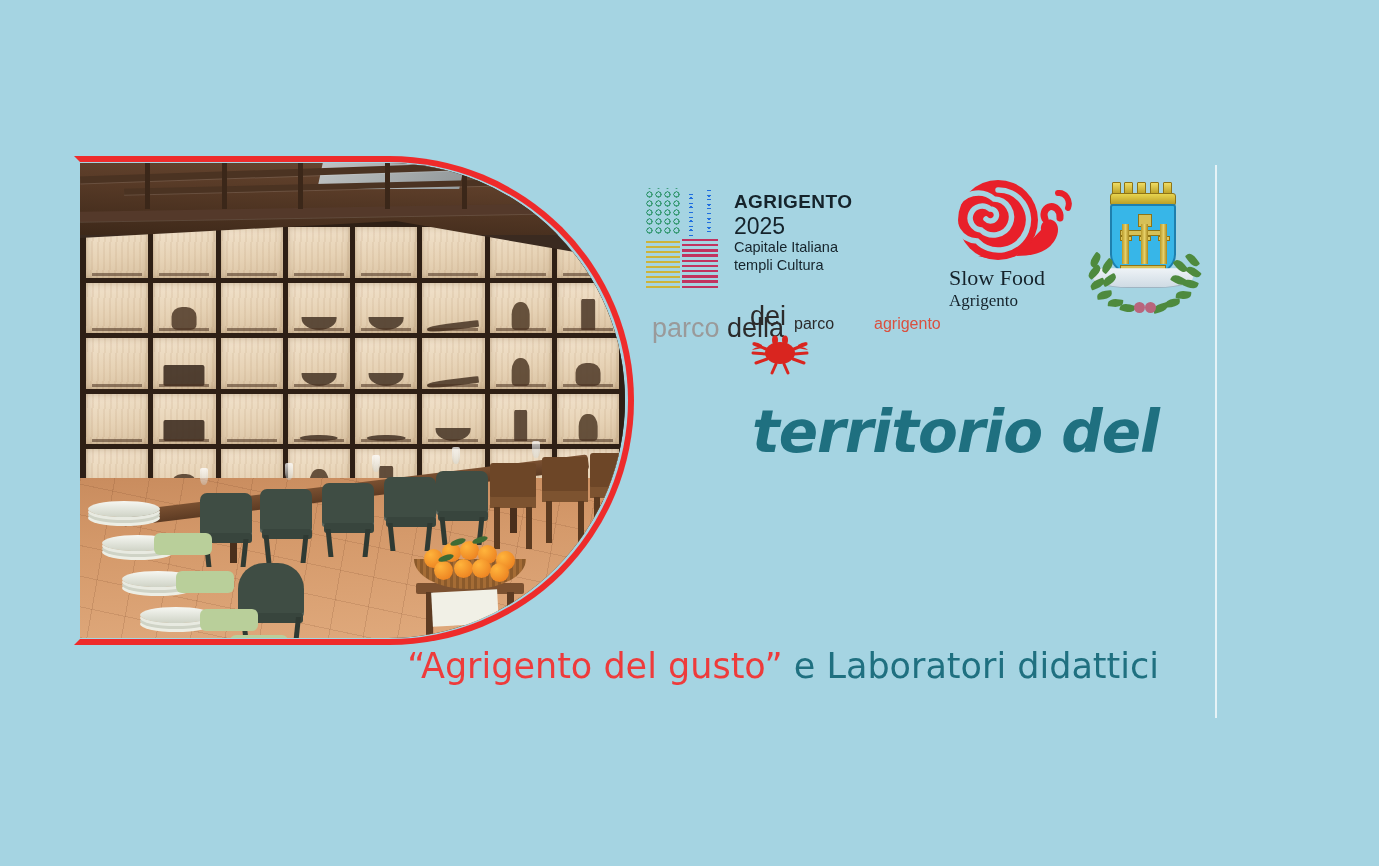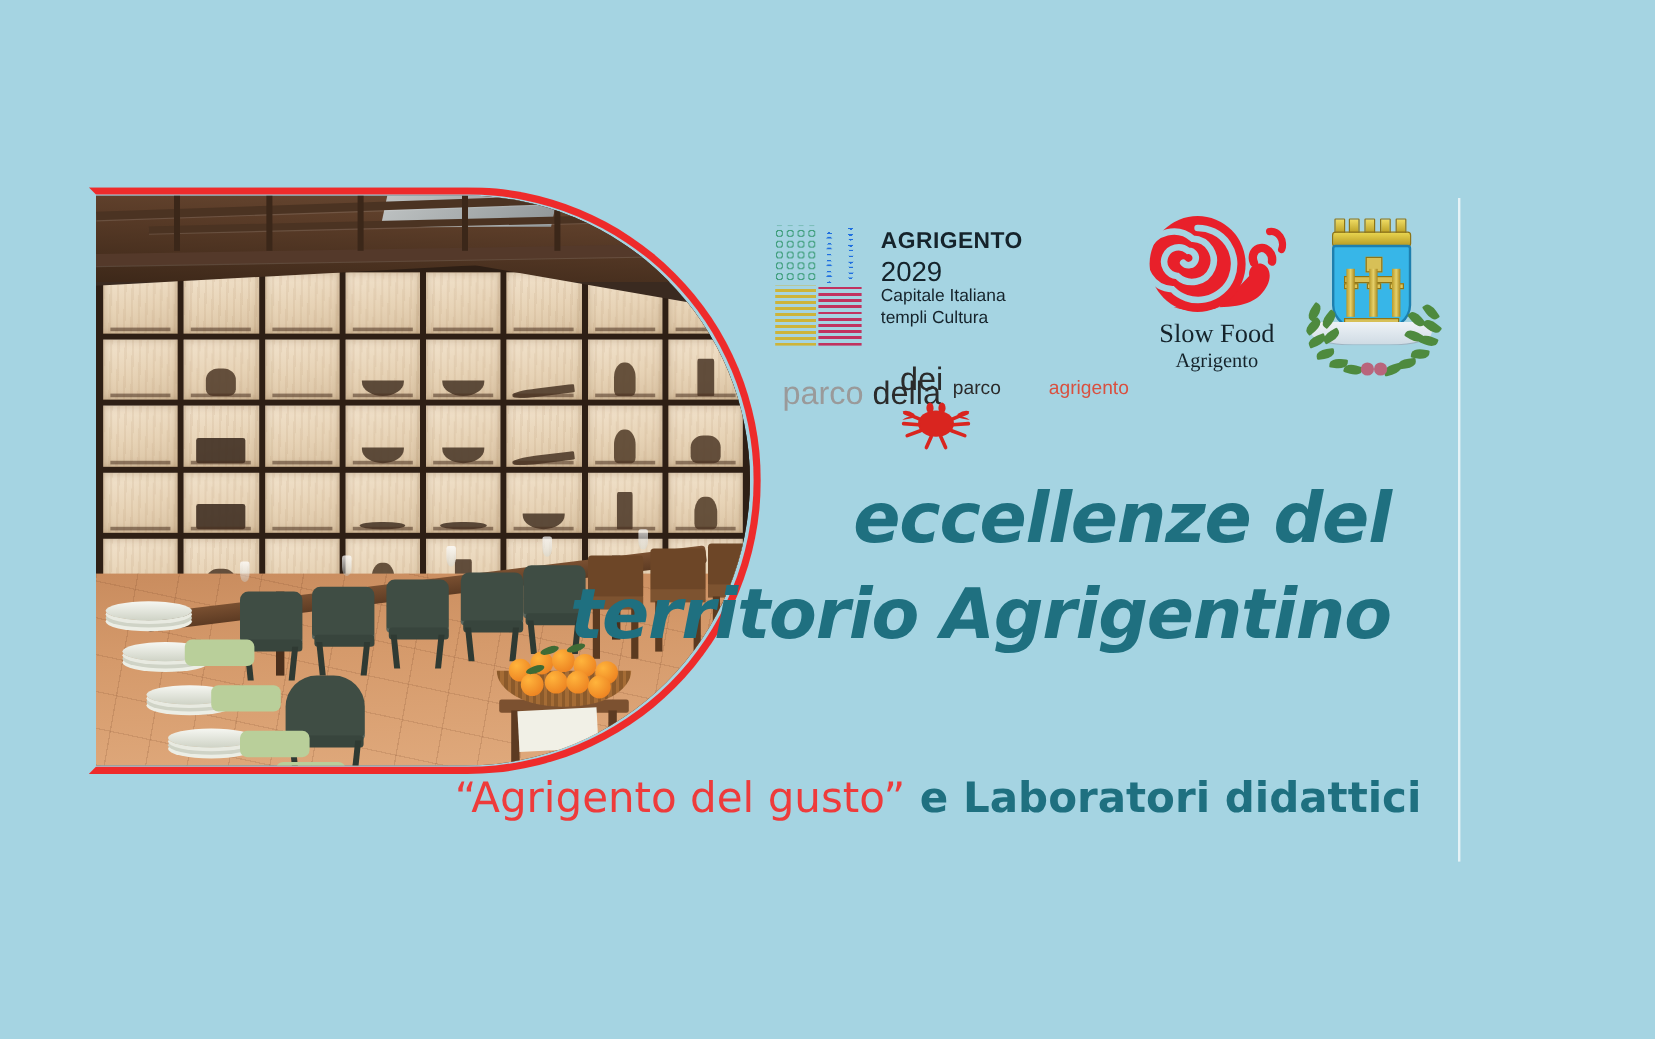--- a/index.html
+++ b/index.html
@@ -200,21 +200,21 @@
   .wave-row { height:4.6px; background:#1f6fe0;
     -webkit-mask-image:radial-gradient(circle at 25% 120%, #000 2.4px, transparent 2.5px),
                        radial-gradient(circle at 75% -20%, #000 2.4px, transparent 2.5px);
   }
   .ag-text { padding-top:4px; }
   .ag-text .l1 { font-size:19px; font-weight:bold; letter-spacing:.4px; color:#15232b; line-height:1.05; }
   .ag-text .l2 { font-size:23px; font-weight:300; color:#15232b; line-height:1.15; margin-top:1px; }
   .ag-text .l3, .ag-text .l4 { font-size:14.5px; color:#15232b; line-height:1.22; }
 
   
-  .slowfood { position:absolute; left:305px; top:0px; width:130px; text-align:center; }
+  .slowfood { position:absolute; left:305px; top:0px; width:130px; text-align:left; }
   .snail { position:relative; width:116px; height:86px; margin:0 auto; }
   .sf-t1 { font-family:"Liberation Serif", serif; font-size:22px; color:#15232b; line-height:1.12; margin-top:2px;}
   .sf-t2 { font-family:"Liberation Serif", serif; font-size:17px; color:#15232b; line-height:1.15;}
 
   
   .coat { position:absolute; left:440px; top:0px; width:120px; height:140px; }
   .crown {
     position:absolute; left:26px; top:2px; width:66px; height:26px;
   }
   .crown .band {
@@ -297,21 +297,21 @@
   }
   .subtitle {
     position:absolute; right:220px; top:645px; width:780px;
     text-align:right;
     font-family:"DejaVu Sans", sans-serif;
     font-size:35px;
     line-height:1.2;
     white-space:nowrap;
   }
   .subtitle .q { color:#ee3b3b; }
-  .subtitle .rest { color:#1f7080;font-weight:bold; }
+  .subtitle .rest { color:#1f7080; }
 
   
   .vrule {
     position:absolute; left:1183px; top:165px;
     width:2px; height:553px;
     background:rgba(255,255,255,.72);
   }
 </style>
 </head>
 <body>
@@ -553,21 +553,21 @@
           <div class="wave-row"></div>
             <div class="wave-row"></div>
             <div class="wave-row"></div>
           <div class="wave-row"></div>
         </div>
         <div class="blk bl"></div>
         <div class="blk br"></div>
       </div>
       <div class="ag-text">
         <div class="l1">AGRIGENTO</div>
-        <div class="l2">2029</div>
+        <div class="l2">2025</div>
         <div class="l3">Capitale Italiana</div>
         <div class="l4">templi Cultura</div>
       </div>
     </div>
 
     <div class="slowfood">
       <div class="snail">
         <svg width="116" height="86" viewBox="0 0 116 86">
           <path d="M104 40c1-7-5-13-11-11-5 2-6 8-4 12" fill="none" stroke="#e8202a" stroke-width="7" stroke-linecap="round"></path>
           <path d="M112 30c3-8-3-16-10-15" fill="none" stroke="#e8202a" stroke-width="6" stroke-linecap="round"></path>
@@ -653,22 +653,21 @@
             <path d="M28 35 L24 44"></path>
             <path d="M36 35 L40 44"></path>
           </g>
         </svg>
       </div>
     </div>
 
   </div>
 
   <div class="titles">
-    <div class="title-line">eccellenze del</div>
-    <div class="title-line">territorio Agrigentino</div>
+    <div class="title-line">territorio del</div>
   </div>
 
   <div class="subtitle">
     <span class="q">“Agrigento del gusto”</span><span class="rest"> e Laboratori didattici</span>
   </div>
 
   <div class="vrule"></div>
 
 </div>
 

